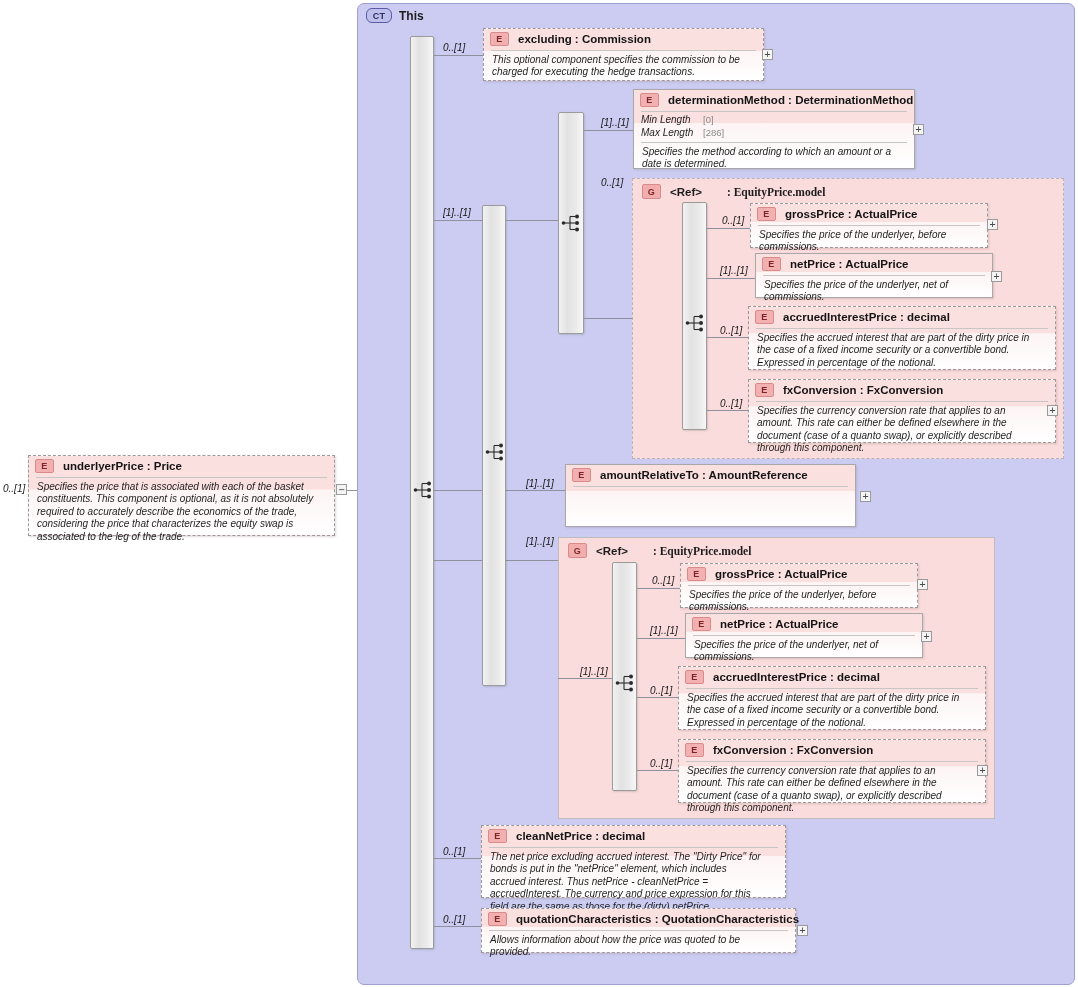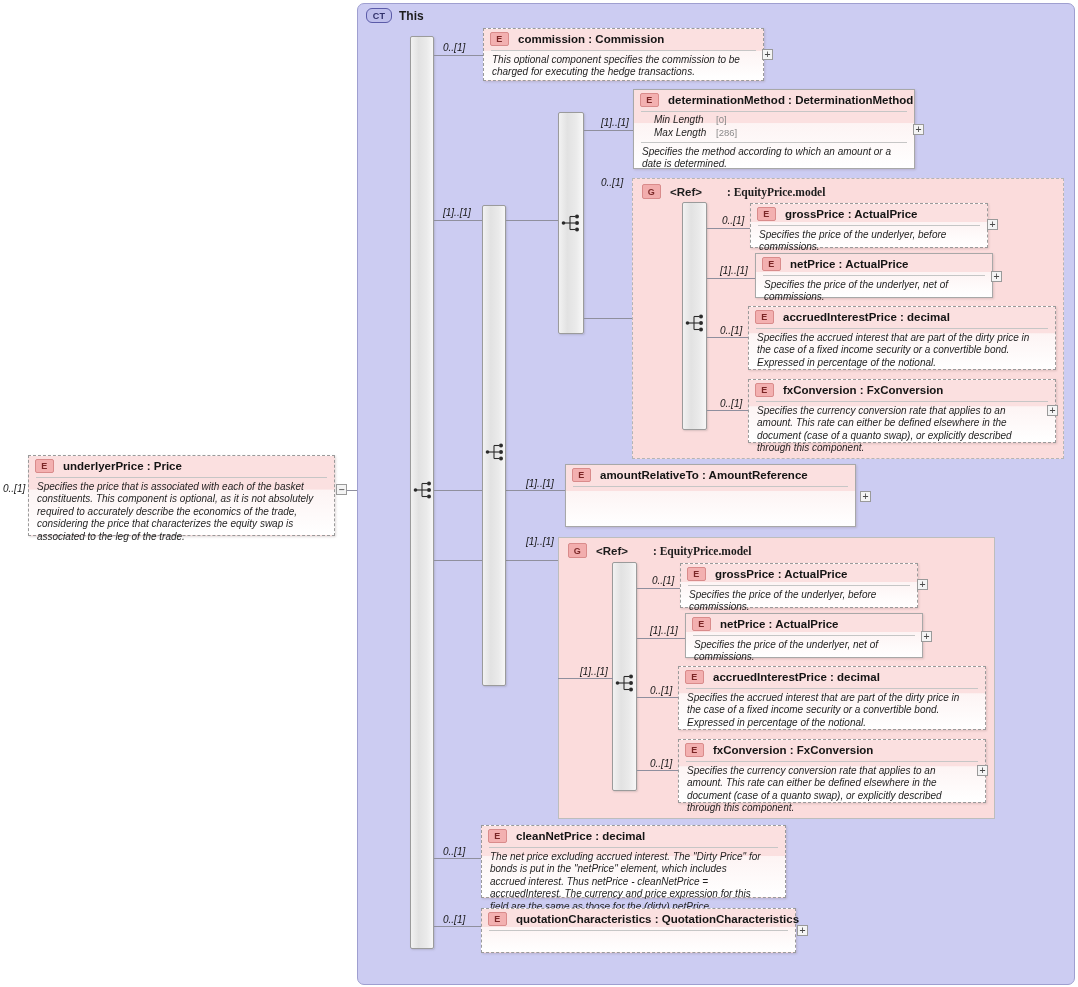--- a/index.html
+++ b/index.html
@@ -66,21 +66,21 @@
     display:flex;align-items:center;gap:9px;padding:4px 6px 4px 6px;
     height:20px;box-sizing:border-box;
   }
   .badge-e{
     width:19px;height:14px;border:1px solid #d98b8b;border-radius:2px;
     background:#f3b0b0;color:#7a2626;font-size:9px;flex:none;
   }
   .el-title{font-size:11.5px;font-weight:bold;color:#141414;white-space:nowrap;}
   .el-rule{height:1px;background:#c6c6c6;margin:1px 7px 0 7px;}
   .el-facets{
-    padding:2px 7px 2px 20px;font-style:italic;font-size:10px;color:#1e1e1e;
+    padding:2px 7px 2px 7px;font-style:italic;font-size:10px;color:#1e1e1e;
   }
   .facet-row{display:flex;line-height:12.5px;}
   .facet-key{width:62px;flex:none;font-style:italic;}
   .facet-val{color:#8a8a8a;font-style:normal;font-size:9.5px;}
   .el-desc{
     padding:3px 20px 4px 8px;font-style:italic;font-size:10px;line-height:12.4px;color:#1e1e1e;
   }
 
   
   .vbar{
@@ -158,21 +158,21 @@
   <div class="card" style="left:443px;top:42px;">0..[1]</div>
   <div class="card" style="left:443px;top:207px;">[1]..[1]</div>
   <div class="card" style="left:526px;top:478px;">[1]..[1]</div>
   <div class="card" style="left:526px;top:536px;">[1]..[1]</div>
   <div class="card" style="left:443px;top:846px;">0..[1]</div>
   <div class="card" style="left:443px;top:914px;">0..[1]</div>
 
   <div class="el dashed" style="left:483px;top:28px;width:281px;height:53px;">
     <div class="el-head">
       <span class="badge badge-e">E</span>
-      <span class="el-title">commission  :  Commission</span>
+      <span class="el-title">excluding  :  Commission</span>
     </div>
     <div class="el-rule"></div>
     <div class="el-desc">This optional component specifies the commission to be charged for executing the hedge transactions.</div>
   </div>
   <div class="toggle" style="left:762px;top:49px;">+</div>
 
   <div class="vbar" style="left:482px;top:205px;width:24px;height:481px;"></div>
   <svg class="seq-icon" viewBox="0 0 22 20" style="left:485px;top:442px;">
     <circle cx="2.5" cy="10" r="1.8" fill="#2b2b2b"></circle>
     <line x1="2.5" y1="10" x2="9" y2="10" stroke="#2b2b2b" stroke-width="1.1"></line>
@@ -381,16 +381,17 @@
     <div class="el-rule"></div>
     <div class="el-desc">The net price excluding accrued interest. The "Dirty Price" for bonds is put in the "netPrice" element, which includes accrued interest. Thus netPrice - cleanNetPrice = accruedInterest. The currency and price expression for this field are the same as those for the (dirty) netPrice.</div>
   </div>
 
   <div class="el dashed" style="left:481px;top:908px;width:315px;height:45px;">
     <div class="el-head">
       <span class="badge badge-e">E</span>
       <span class="el-title">quotationCharacteristics : QuotationCharacteristics</span>
     </div>
     <div class="el-rule"></div>
+    <div class="el-desc">Allows information about how the price was quoted to be provided.</div>
   </div>
   <div class="toggle" style="left:797px;top:925px;">+</div>
 
 </div>
 
 </body></html>

